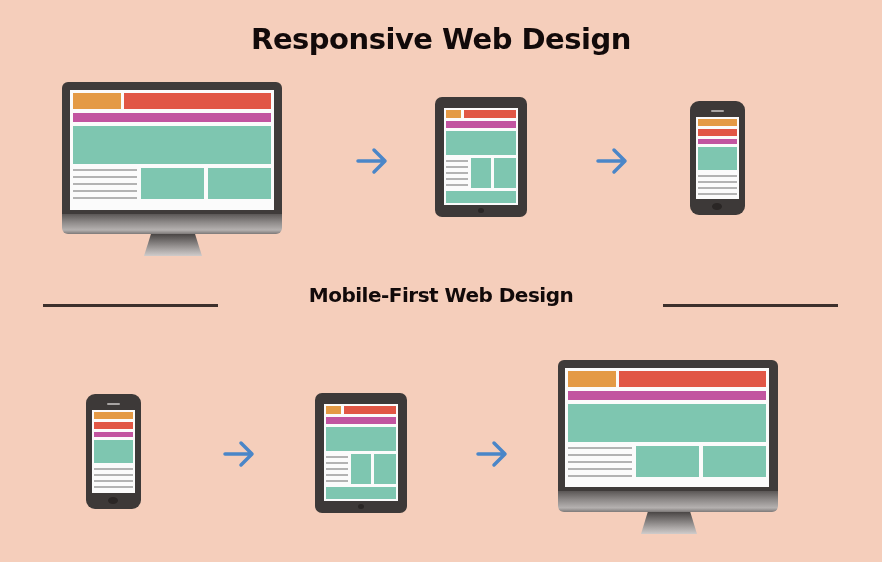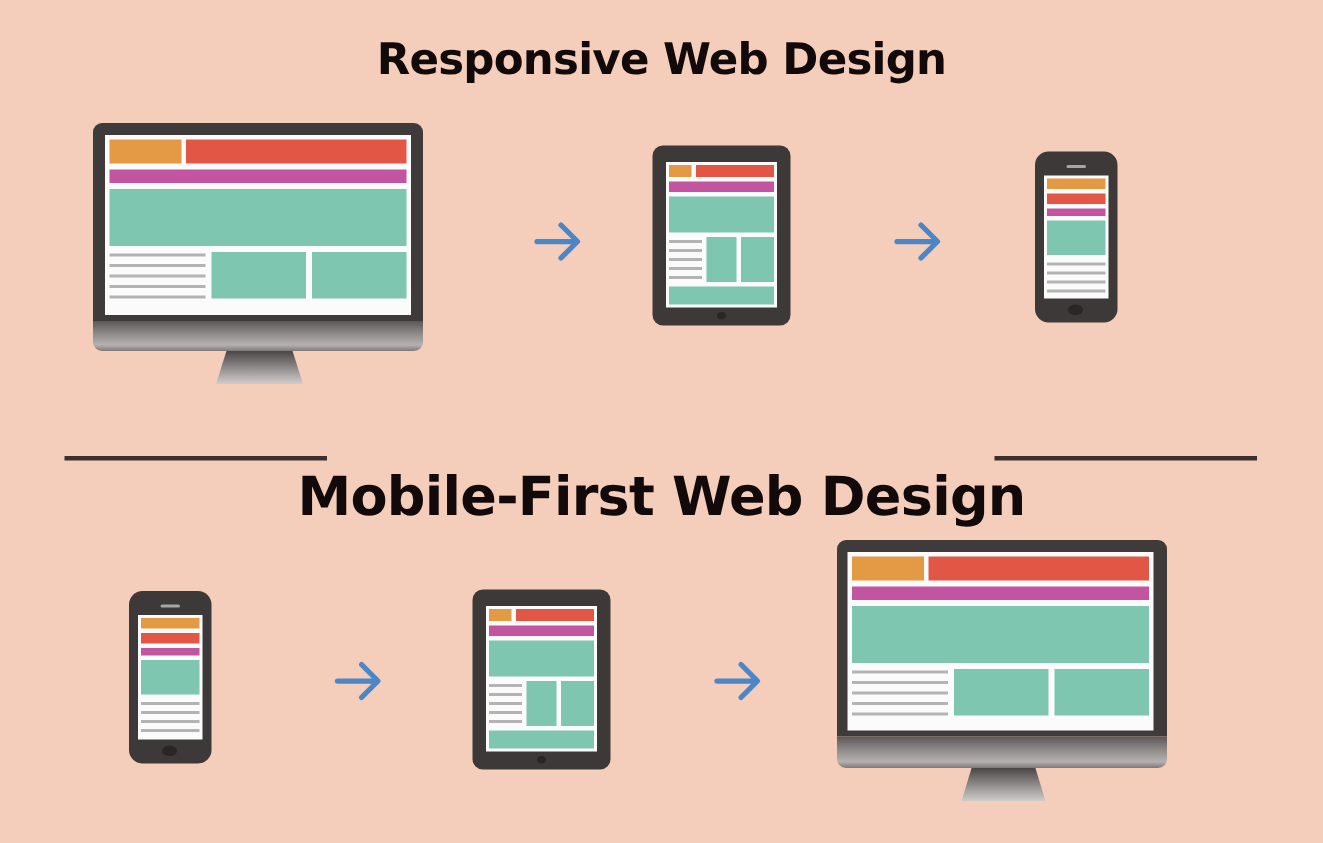--- a/index.html
+++ b/index.html
@@ -1,19 +1,19 @@
 <!DOCTYPE html>
 <html><head>
 <meta charset="utf-8">
 <style>
   html, body { margin:0; padding:0; }
   body { width:882px; height:562px; background:#f5cebb; position:relative; overflow:hidden; font-family:"DejaVu Sans", sans-serif; }
   .title { position:absolute; left:0; width:882px; text-align:center; font-weight:bold; color:#120a0a; letter-spacing:-0.5px; }
   #t1 { top:22px; font-size:29px; }
-  #t2 { top:283px; font-size:36px;margin-top:28px; }
+  #t2 { top:283px; font-size:20px; }
   .rule { position:absolute; height:3px; background:#3d302c; top:304px; }
   .dev { position:absolute; }
   .monitor .bezel { position:absolute; left:0; top:0; background:#3f3b3a; border-radius:6px 6px 0 0; }
   .monitor .chin { position:absolute; left:0; background:linear-gradient(#5b5756, #8c8887 40%, #b5b1b0 80%, #7d7978); border-radius:0 0 6px 6px; }
   .monitor .stand { position:absolute; background:linear-gradient(#4a4645, #a9a5a4 70%, #d0cccb); clip-path:polygon(12% 0, 88% 0, 100% 100%, 0 100%); }
   .screen { position:absolute; background:#fbfbfb; }
   .blk { position:absolute; }
   .or { background:#e49a45; }
   .rd { background:#e15645; }
   .pu { background:#c254a0; }

